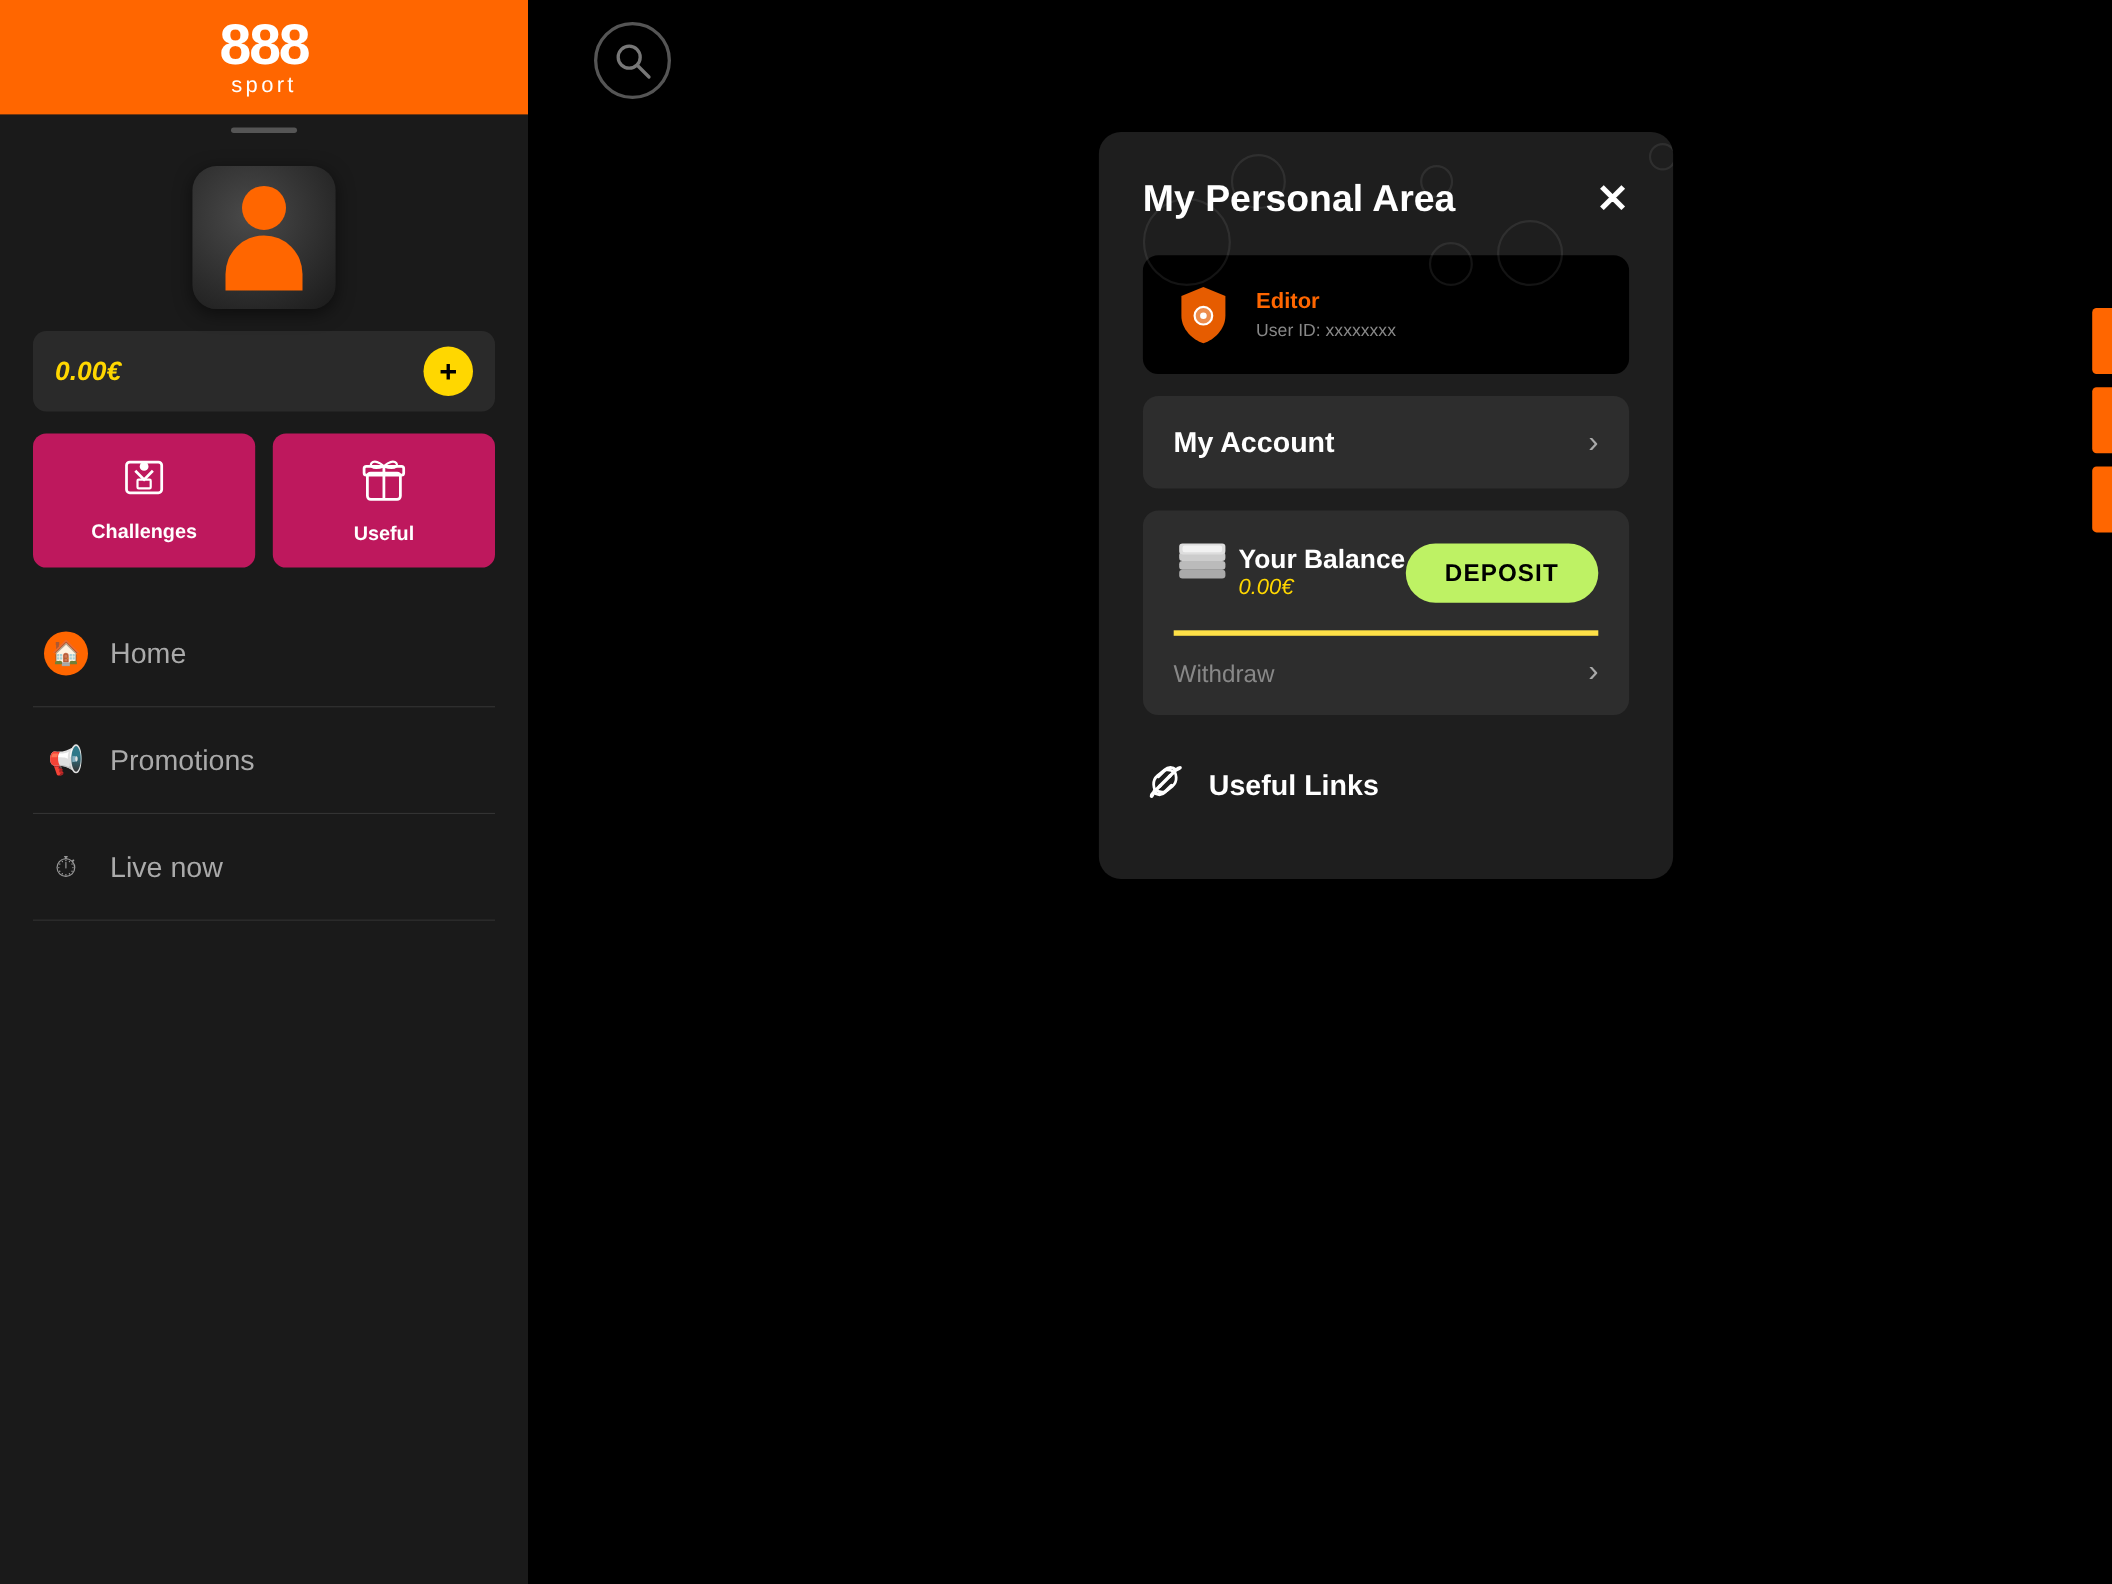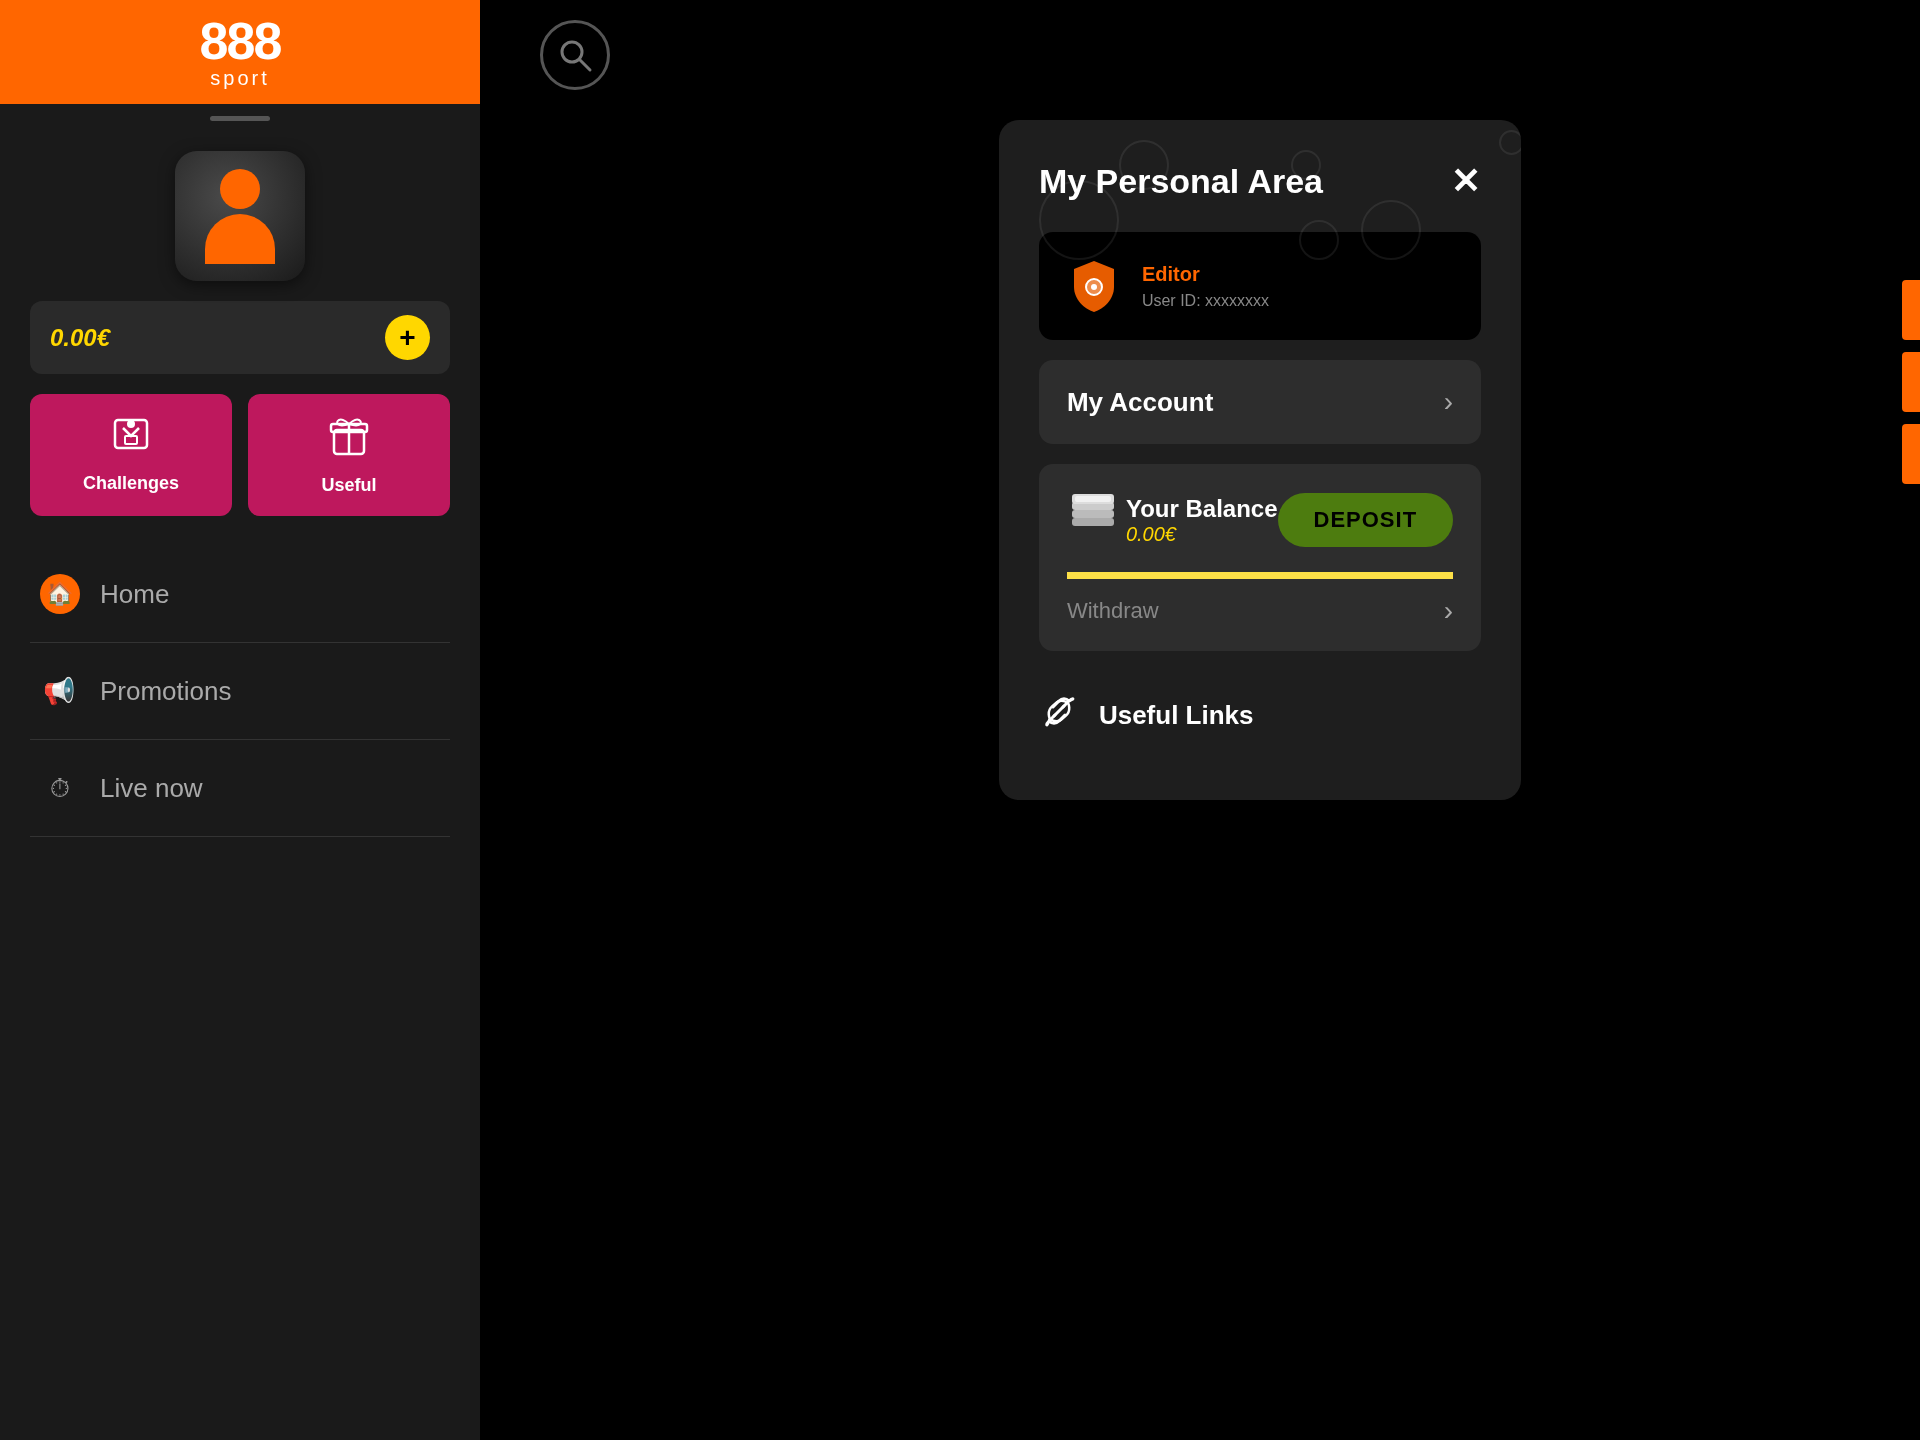--- a/index.html
+++ b/index.html
@@ -366,36 +366,36 @@
       font-weight: bold;
     }
 
     .balance-value {
       color: #ffd700;
       font-size: 20px;
       font-style: italic;
     }
 
     .deposit-btn {
-      background: #4d7c0f;
+      background: #bef264;
       color: #000;
       font-size: 22px;
       font-weight: 900;
       padding: 14px 36px;
       border-radius: 50px;
       cursor: pointer;
       letter-spacing: 1px;
     }
 
     .withdraw-row {
       display: flex;
-      align-items: center;
+      align-items: flex-end;
       justify-content: space-between;
       padding-top: 16px;
-      border-top: 7px solid #fde047;
+      border-top: 5px solid #fde047;
       cursor: pointer;
     }
 
     .withdraw-label {
       color: #888;
       font-size: 22px;
     }
 
     
     .useful-links-row {

